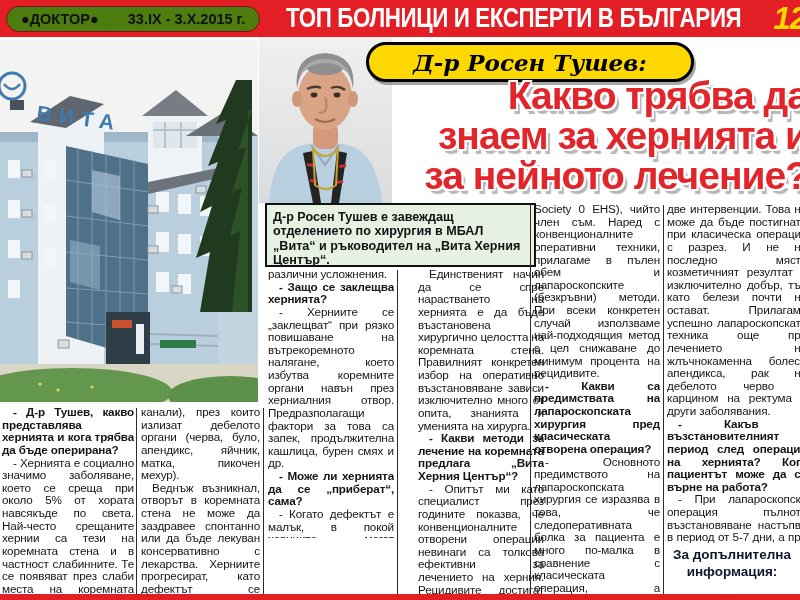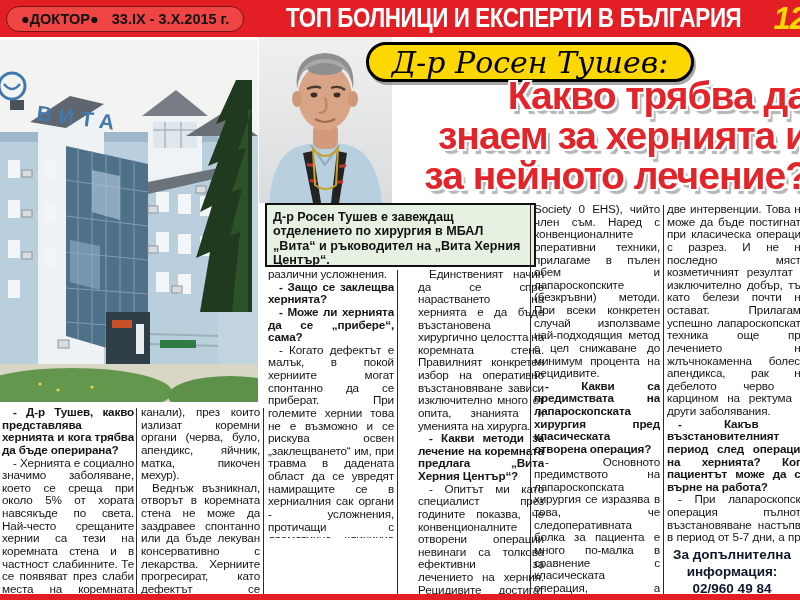--- a/index.html
+++ b/index.html
@@ -3,42 +3,42 @@
 <meta charset="utf-8">
 <style>
   html,body{margin:0;padding:0;}
   body{
     width:800px;height:600px;position:relative;overflow:hidden;
     background:#ffffff;font-family:"Liberation Sans","DejaVu Sans",sans-serif;
   }
   
   .masthead{position:absolute;left:0;top:0;width:800px;height:37px;background:#e31e24;}
   .mast-pill{
-    position:absolute;left:6px;top:6px;height:24px;border-radius:13px;background:#ef4444;
-    display:flex;align-items:center;gap:13px;padding:0 14px;border:1px solid #7a1313;
+    position:absolute;left:6px;top:6px;height:24px;border-radius:13px;background:#4d7c0f;
+    display:flex;align-items:center;gap:29px;padding:0 14px;border:1px solid #7a1313;
     font-weight:bold;font-size:14.5px;color:#111;white-space:nowrap;
   }
   .mast-title{
     position:absolute;left:286px;top:2px;color:#fff;font-weight:bold;font-size:28px;
     white-space:nowrap;display:inline-block;transform:scaleX(.8);transform-origin:left center;
     letter-spacing:-0.5px;
   }
   .mast-page{
     position:absolute;right:-6px;top:1px;color:#ffd900;font-weight:bold;font-size:31px;
     font-style:italic;letter-spacing:-1px;
   }
   
   .building-photo{position:absolute;left:0;top:40px;width:258px;height:362px;}
   .doctor-photo{position:absolute;left:259px;top:37px;width:133px;height:166px;}
   
   .kicker{
     position:absolute;left:366px;top:42px;width:322px;height:34px;background:#fcd800;
     border:3px solid #000;border-radius:20px;display:flex;align-items:center;justify-content:center;
-    font-family:"DejaVu Serif","Liberation Serif",serif;font-weight:normal;font-style:italic;
-    font-size:30px;color:#000;box-shadow:2px 3px 0 rgba(60,60,60,.45);white-space:nowrap;
+    font-family:"DejaVu Serif","Liberation Serif",serif;font-weight:bold;font-style:italic;
+    font-size:23px;color:#000;box-shadow:2px 3px 0 rgba(60,60,60,.45);white-space:nowrap;
   }
   
   .headline{
     position:absolute;left:300px;right:-8px;top:76px;text-align:right;
     font-weight:bold;font-size:39px;line-height:40px;color:#e2242b;letter-spacing:-1px;
     white-space:nowrap;
   }
   .headline div{
     text-shadow:-2px -2px 0 #fff,2px -2px 0 #fff,-2px 2px 0 #fff,2px 2px 0 #fff,
       -2px 0 0 #fff,2px 0 0 #fff,0 -2px 0 #fff,0 2px 0 #fff,4px 5px 1px rgba(110,110,110,.5);
@@ -230,28 +230,29 @@
 <div class="intro-box">
   <span>Д-р Росен Тушев е завеждащ отделението по хирургия в МБАЛ „Вита“ и ръководител на „Вита Херния Център“.</span>
 </div>
 
 <div class="col" style="left:2px;top:406px;width:132px;height:188px;">
   <p class="q">- Д-р Тушев, какво представлява хернията и кога трябва да бъде оперирана?</p>
   <p class="a">- Хернията е социално значимо заболяване, което се среща при около 5% от хората навсякъде по света. Най-често срещаните хернии са тези на коремната стена и в частност слабинните. Те се появяват през слаби места на коремната стена или съществуващи отвори (слабинните</p>
 </div>
 
 <div class="col" style="left:141px;top:406px;width:119px;height:188px;">
-  <p class="a" style="text-indent:0;">канали), през които излизат коремни органи (черва, було, апендикс, яйчник, матка, пикочен мехур).</p>
+  <p class="a" style="text-indent:0;">канали), през които излизат дебелото органи (черва, було, апендикс, яйчник, матка, пикочен мехур).</p>
   <p class="a">Веднъж възникнал, отворът в коремната стена не може да заздравее спонтанно или да бъде лекуван консервативно с лекарства. Херниите прогресират, като дефектът се уголемява. Нараства и опасността от „заклещване“, което застрашава пациента с</p>
 </div>
 
 <div class="col" style="left:268px;top:268px;width:126px;height:270px;">
   <p class="a" style="text-indent:0;">различни усложнения.</p>
   <p class="q">- Защо се заклещва хернията?</p>
-  <p class="q">- Може ли хернията да се „прибере“, сама?</p>
+  <p class="a">- Херниите се „заклещват“ при рязко повишаване на вътрекоремното налягане, което избутва коремните органи навън през херниалния отвор. Предразполагащи фактори за това са запек, продължителна кашлица, бурен смях и др.</p>
+  <p class="q">- Може ли хернията да се „приберат“, сама?</p>
   <p class="a">- Когато дефектът е малък, в покой херниите могат спонтанно да се приберат. При големите хернии това не е възможно и се рискува освен „заклещването“ им, при травма в дадената област да се увредят намиращите се в херниалния сак органи - усложнения, протичащи с драматична клинична картина.</p>
 </div>
 
 <div class="col" style="left:418px;top:268px;width:126px;height:413px;">
   <p class="a">Единственият начин да се спре нарастването на хернията е да бъде възстановена хирургично целостта на коремната стена. Правилният конкретен избор на оперативно възстановяване зависи изключително много от опита, знанията и уменията на хирурга.</p>
   <p class="q">- Какви методи за лечение на коремната предлага „Вита Херния Център“?</p>
   <p class="a">- Опитът ми като специалист през годините показва, че конвенционалните отворени операции невинаги са толкова ефективни за лечението на херния. Рецидивите достигат до 10-15%. Затова във „Вита Херния Център“ експертно прилагаме въведените стандарти на Европейската херния асоциация (European Hernia</p>
 </div>
 
 <div class="col" style="left:534px;top:203px;width:126px;height:391px;">
@@ -267,16 +268,15 @@
 </div>
 
 <div class="divider" style="left:136px;top:408px;height:186px;"></div>
 <div class="divider" style="left:263px;top:408px;height:186px;"></div>
 <div class="divider" style="left:397px;top:270px;height:324px;"></div>
 <div class="divider" style="left:530px;top:205px;height:389px;"></div>
 <div class="divider" style="left:663px;top:205px;height:389px;"></div>
 
 <div class="contact">
   <div>За допълнителна информация:</div>
-  <div>02/960 49 84</div>
 </div>
 
 <div class="bottom-strip"></div>
 
 </body></html>

